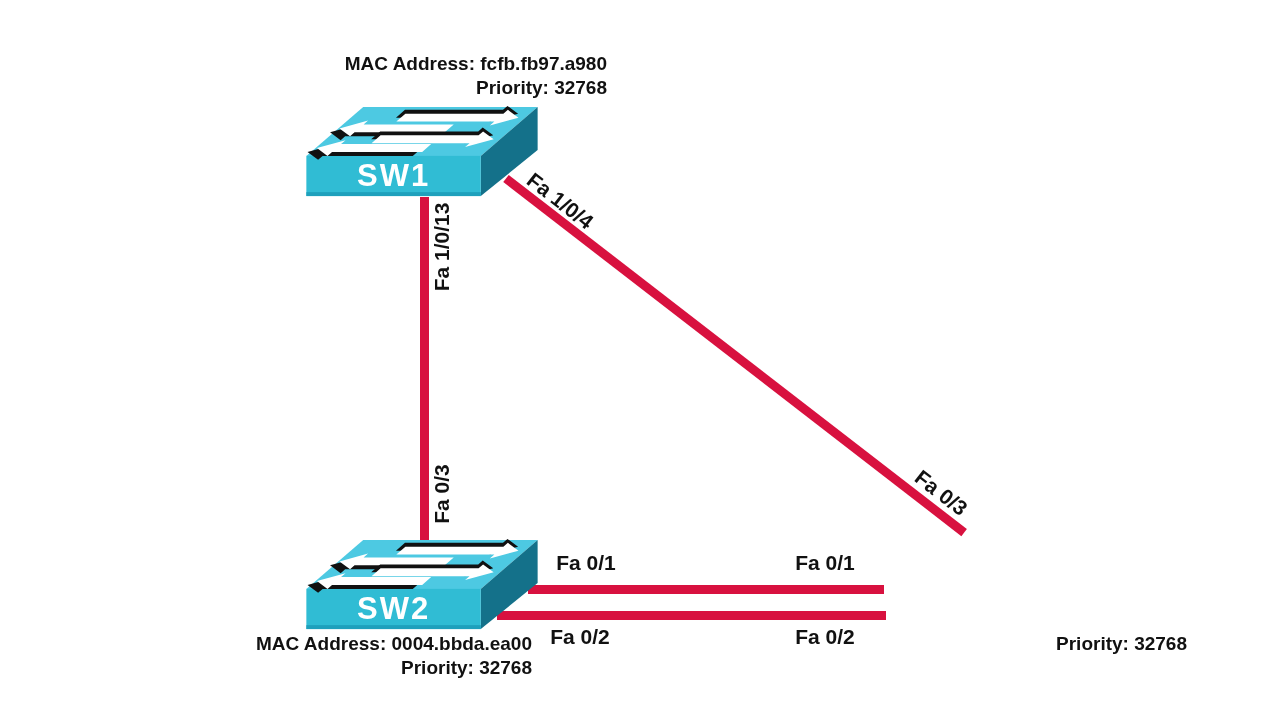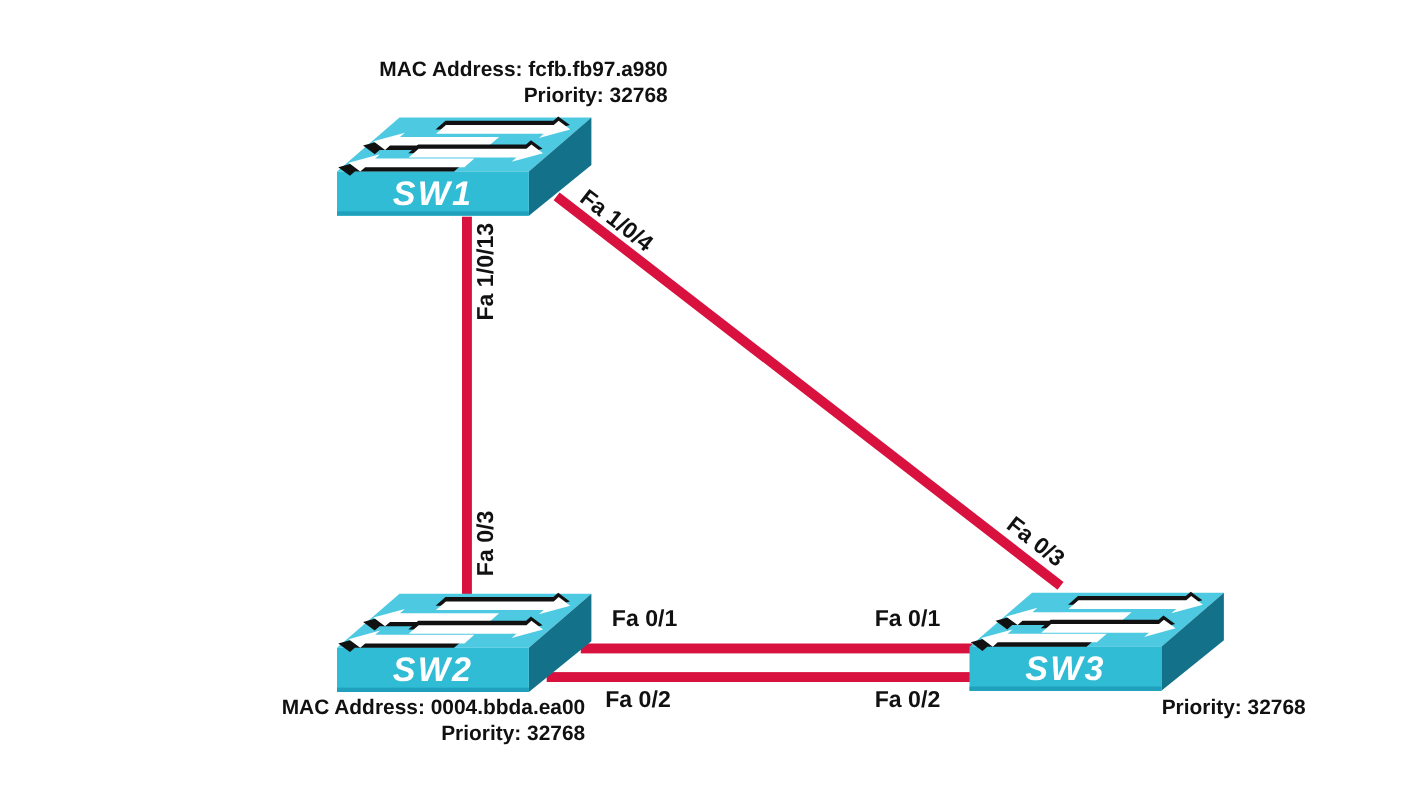--- a/index.html
+++ b/index.html
@@ -16,21 +16,21 @@
   
   .link{
     position:absolute;
     background:var(--link,#d8113f);
     height:9px;
   }
   .link.vert{width:9px;height:auto;}
   
   .switch{
     position:absolute;
-    width:236px;height:98px;font-style:italic;
+    width:236px;height:98px;
   }
   .switch svg{display:block;width:236px;height:98px;}
   .switch-name{
     position:absolute;
     left:1%;top:54%;
     width:74%;height:44%;
     display:flex;align-items:center;justify-content:center;
     color:var(--switch-label,#ffffff);
     font-size:31px;font-weight:bold;letter-spacing:2px;
     line-height:1;
@@ -109,26 +109,20 @@
     <svg>
         <use href="#cisco-switch"></use>
       </svg>
     <div class="switch-name">SW2</div>
   </div>
   <div class="node-labels" style="left:192px;top:632px;">
     <div>MAC Address: 0004.bbda.ea00</div>
     <div>Priority: 32768</div>
   </div>
 
-  <div class="switch" style="left:879px;top:533px;">
-    <svg>
-        <use href="#cisco-switch"></use>
-      </svg>
-    <div class="switch-name">SW3</div>
-  </div>
   <div class="node-labels" style="left:847px;top:632px;">
     <div>Priority: 32768</div>
   </div>
 
   <div class="port rot-ccw" style="left:442px;top:247px;">Fa 1/0/13</div>
   <div class="port rot-ccw" style="left:442px;top:494px;">Fa 0/3</div>
   <div class="port rot-diag" style="left:560px;top:201px;">Fa 1/0/4</div>
   <div class="port rot-diag" style="left:941px;top:493px;">Fa 0/3</div>
   <div class="port" style="left:586px;top:563px;">Fa 0/1</div>
   <div class="port" style="left:825px;top:563px;">Fa 0/1</div>

